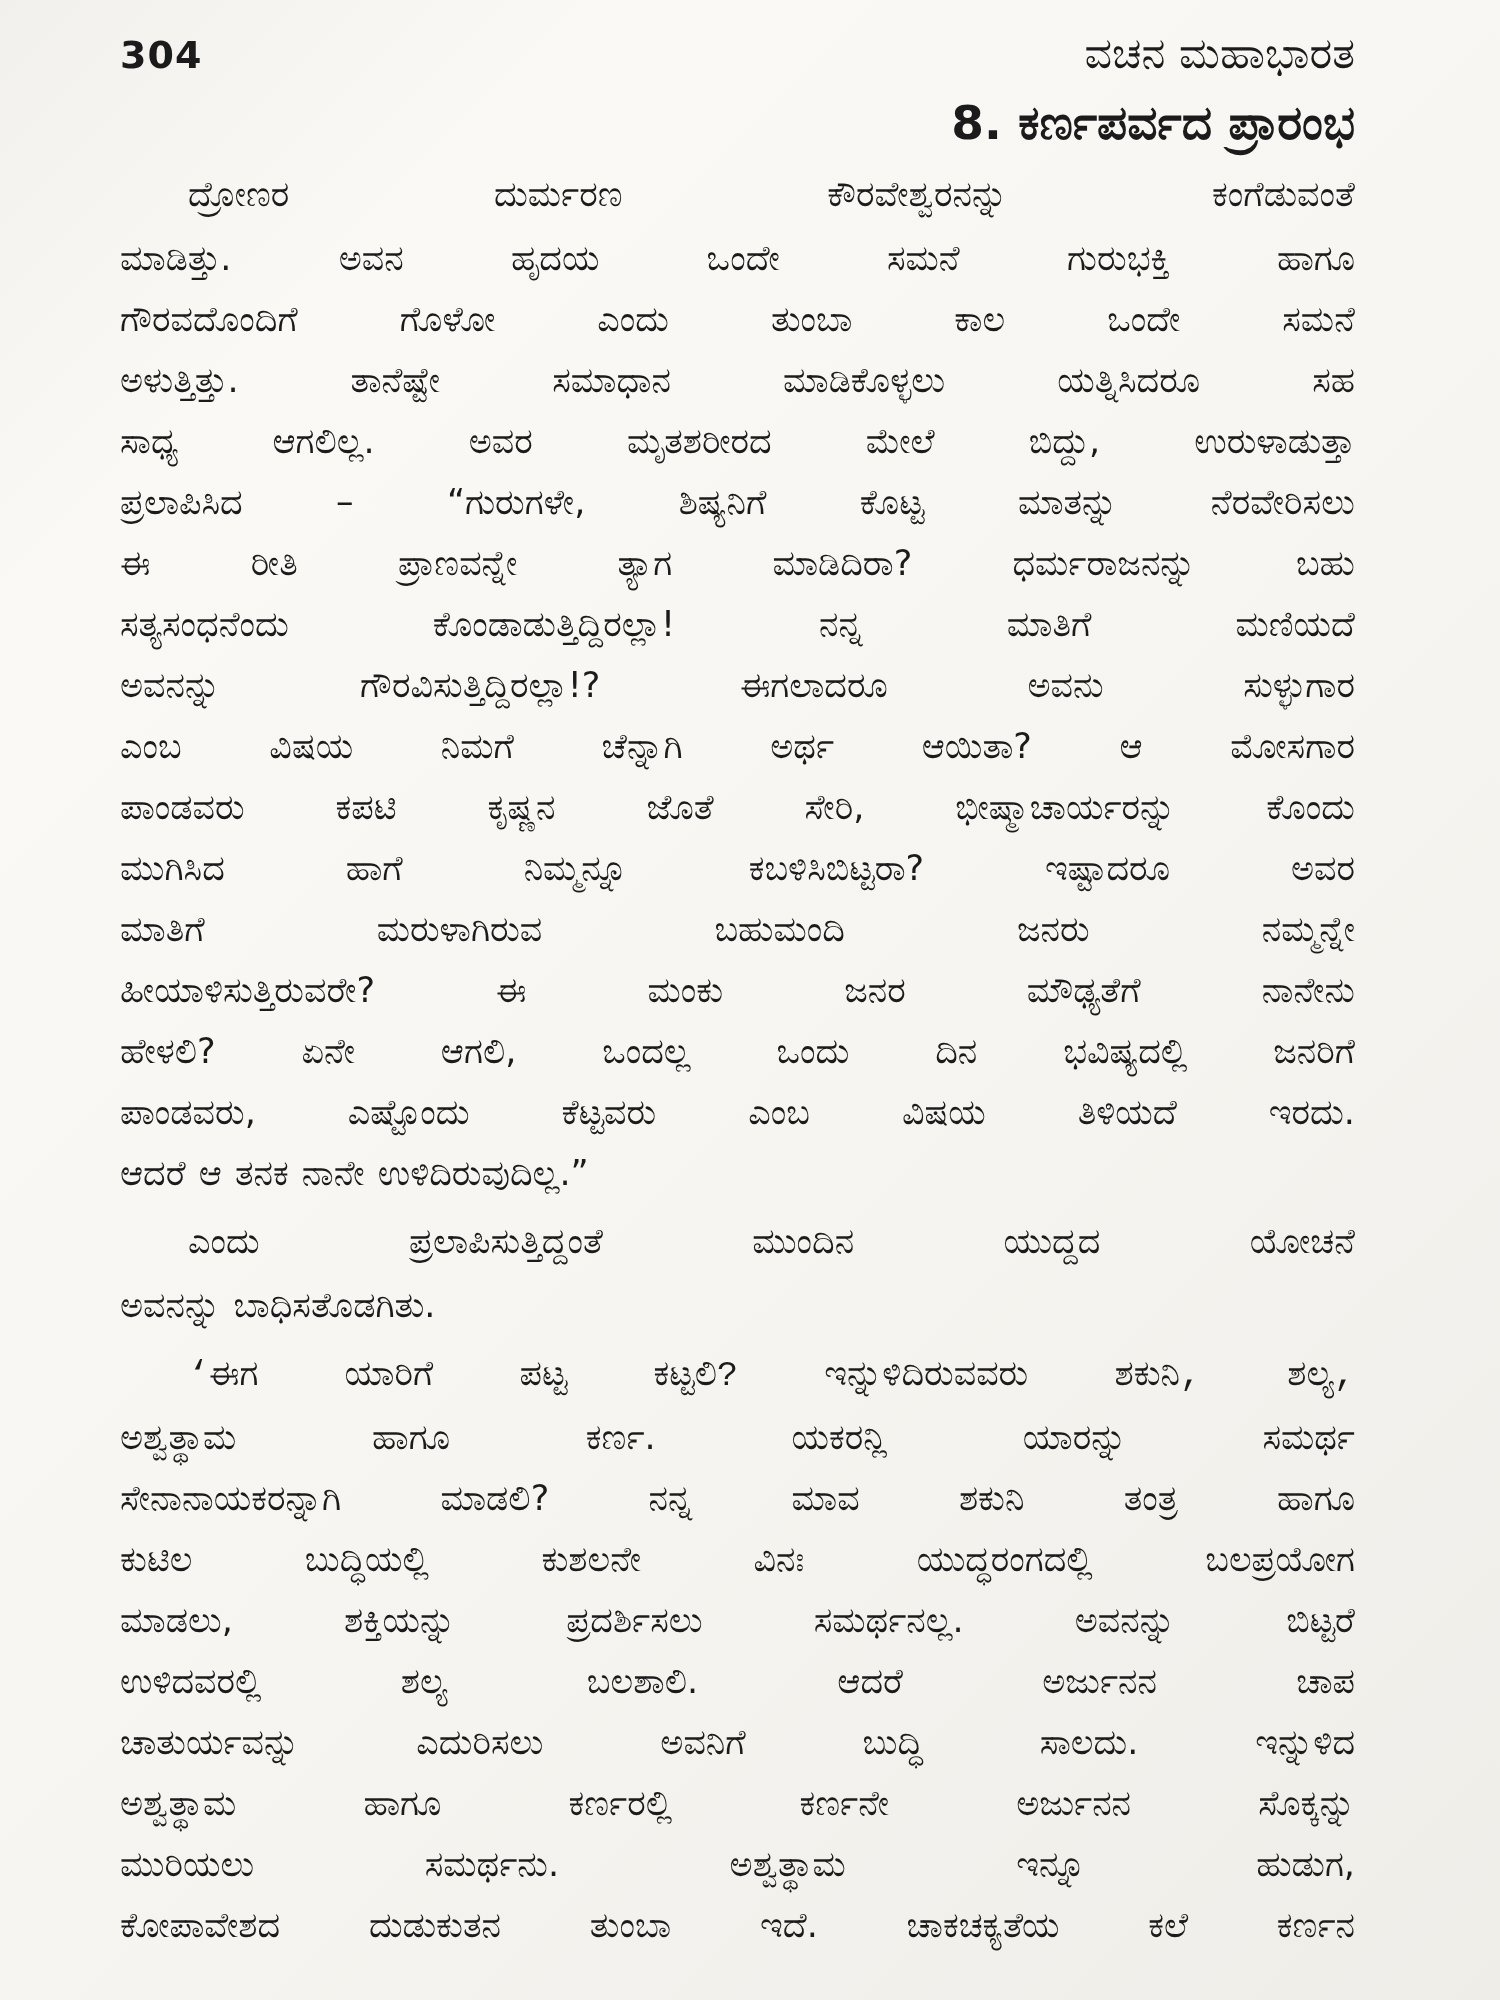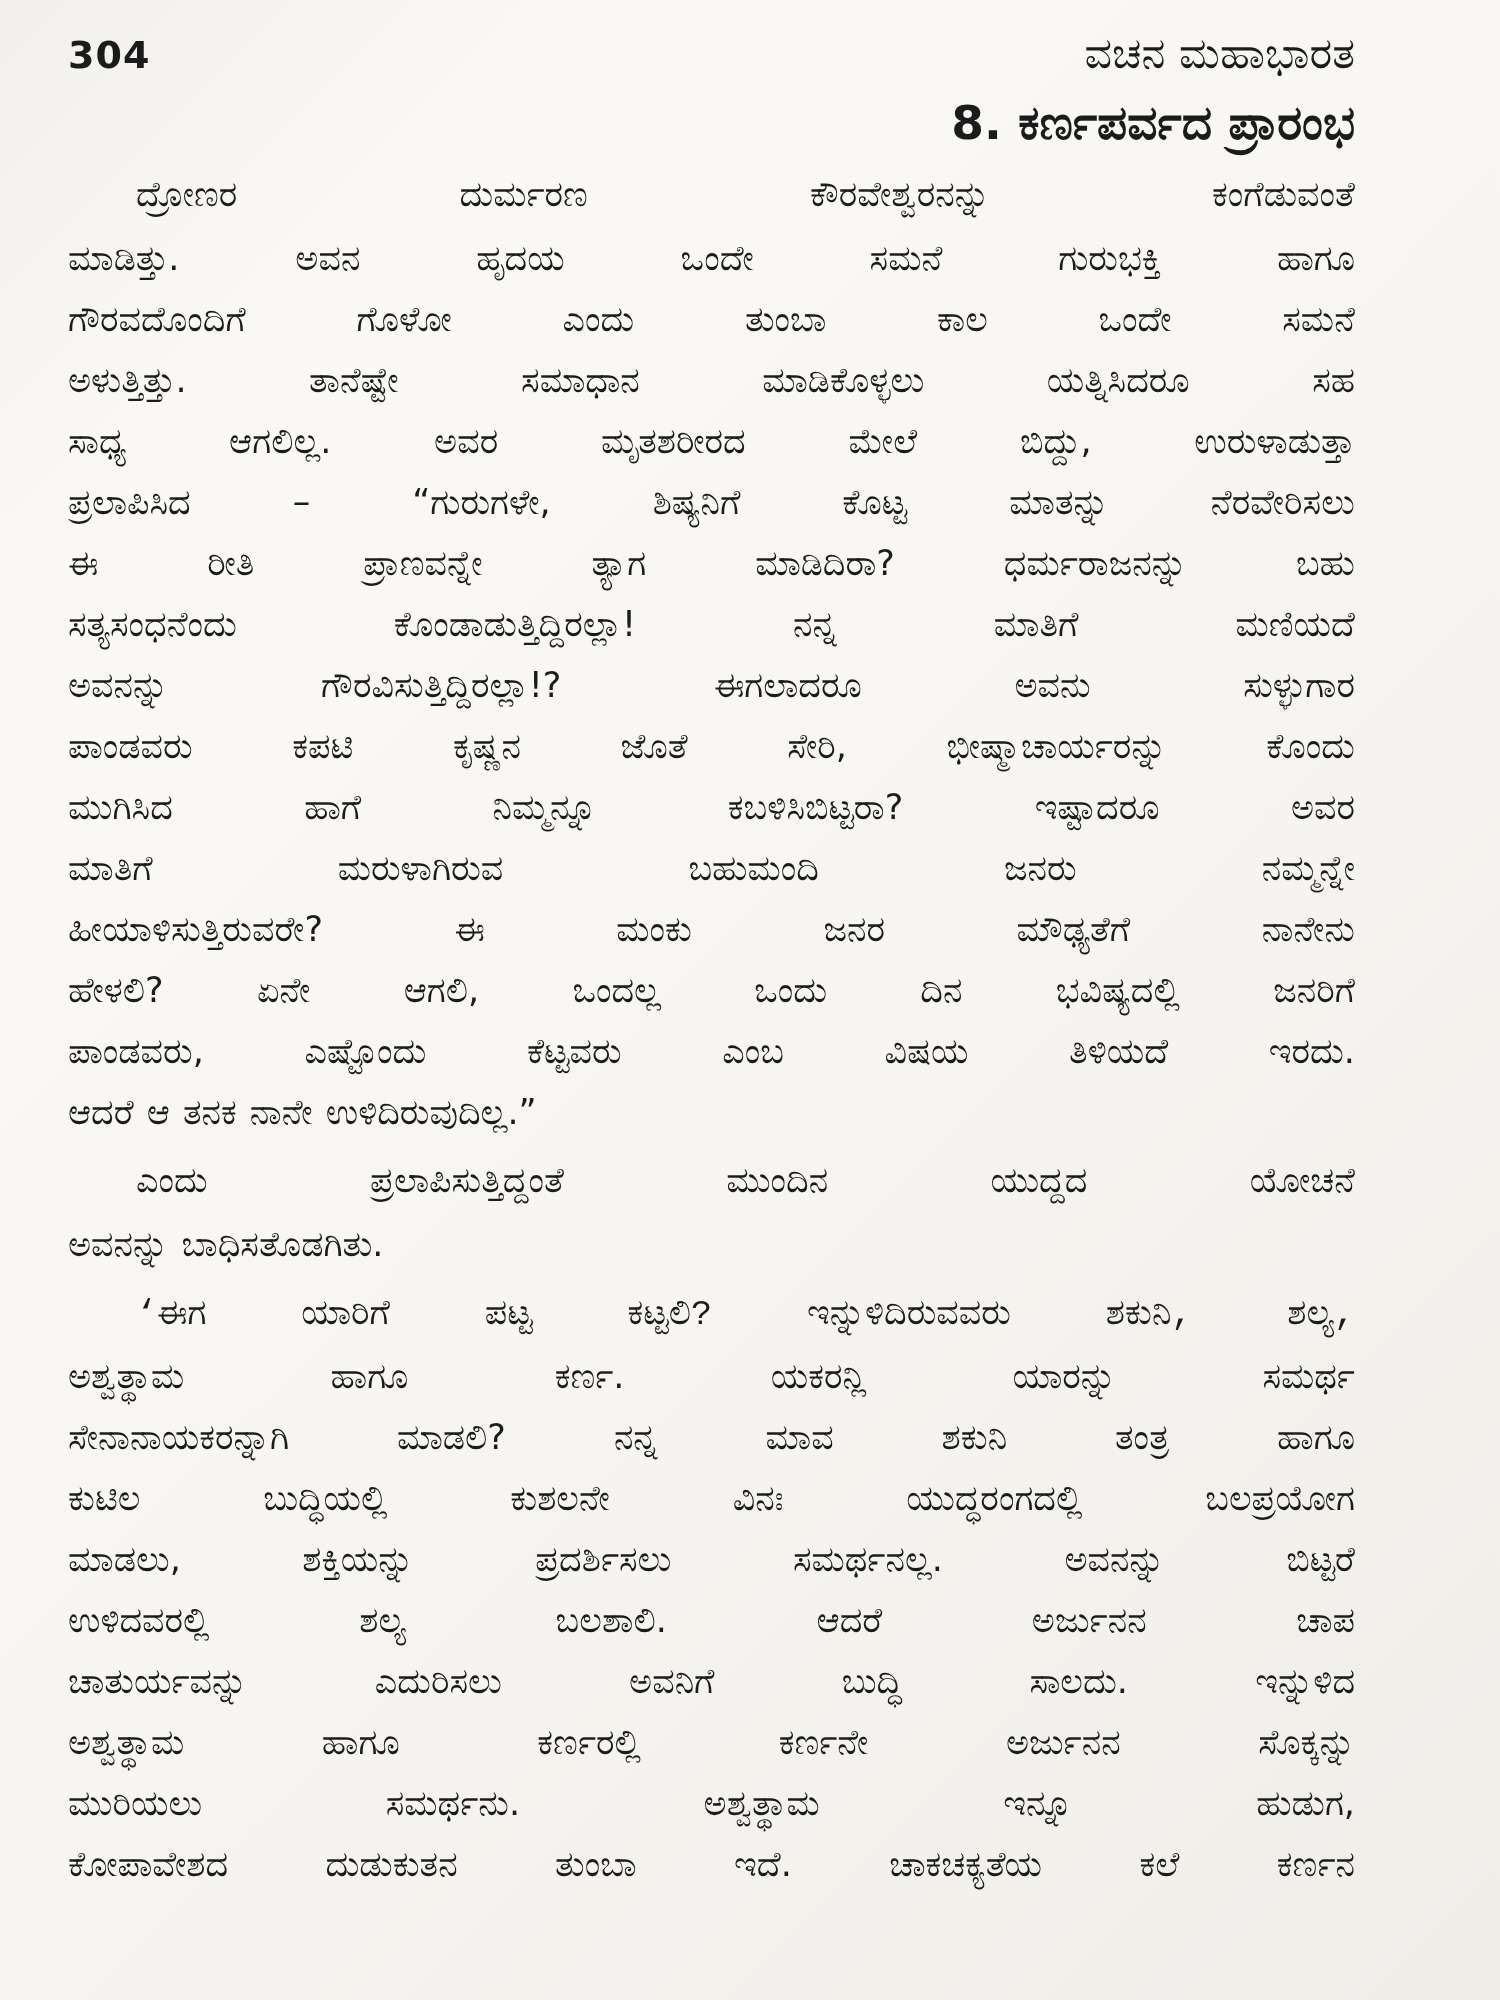--- a/index.html
+++ b/index.html
@@ -12,21 +12,21 @@
     background: linear-gradient(135deg, #f2f0ec 0%, #faf9f6 18%, #f7f5f1 55%, #efede8 100%);
     font-family: "DejaVu Sans", sans-serif;
     color: #1b1b1b;
     overflow: hidden;
   }
   .page {
     position: relative;
     width: 1500px;
     height: 2000px;
     box-sizing: border-box;
-    padding: 28px 145px 0 68px;
+    padding: 28px 145px 0 120px;
   }
   .running-header {
     display: flex;
     justify-content: space-between;
     align-items: baseline;
   }
   .page-number {
     font-size: 38px;
     font-weight: 700;
     letter-spacing: 1px;
@@ -79,20 +79,21 @@
       <div class="paragraph">
         <div class="line first">ದ್ರೋಣರ ದುರ್ಮರಣ ಕೌರವೇಶ್ವರನನ್ನು ಕಂಗೆಡುವಂತೆ</div>
         <div class="line">ಮಾಡಿತ್ತು. ಅವನ ಹೃದಯ ಒಂದೇ ಸಮನೆ ಗುರುಭಕ್ತಿ ಹಾಗೂ</div>
         <div class="line">ಗೌರವದೊಂದಿಗೆ ಗೊಳೋ ಎಂದು ತುಂಬಾ ಕಾಲ ಒಂದೇ ಸಮನೆ</div>
         <div class="line">ಅಳುತ್ತಿತ್ತು. ತಾನೆಷ್ಟೇ ಸಮಾಧಾನ ಮಾಡಿಕೊಳ್ಳಲು ಯತ್ನಿಸಿದರೂ ಸಹ</div>
         <div class="line">ಸಾಧ್ಯ ಆಗಲಿಲ್ಲ. ಅವರ ಮೃತಶರೀರದ ಮೇಲೆ ಬಿದ್ದು, ಉರುಳಾಡುತ್ತಾ</div>
         <div class="line">ಪ್ರಲಾಪಿಸಿದ – “ಗುರುಗಳೇ, ಶಿಷ್ಯನಿಗೆ ಕೊಟ್ಟ ಮಾತನ್ನು ನೆರವೇರಿಸಲು</div>
         <div class="line">ಈ ರೀತಿ ಪ್ರಾಣವನ್ನೇ ತ್ಯಾಗ ಮಾಡಿದಿರಾ? ಧರ್ಮರಾಜನನ್ನು ಬಹು</div>
         <div class="line">ಸತ್ಯಸಂಧನೆಂದು ಕೊಂಡಾಡುತ್ತಿದ್ದಿರಲ್ಲಾ! ನನ್ನ ಮಾತಿಗೆ ಮಣಿಯದೆ</div>
         <div class="line">ಅವನನ್ನು ಗೌರವಿಸುತ್ತಿದ್ದಿರಲ್ಲಾ!? ಈಗಲಾದರೂ ಅವನು ಸುಳ್ಳುಗಾರ</div>
+        <div class="line">ಎಂಬ ವಿಷಯ ನಿಮಗೆ ಚೆನ್ನಾಗಿ ಅರ್ಥ ಆಯಿತಾ? ಆ ಮೋಸಗಾರ</div>
         <div class="line">ಪಾಂಡವರು ಕಪಟಿ ಕೃಷ್ಣನ ಜೊತೆ ಸೇರಿ, ಭೀಷ್ಮಾಚಾರ್ಯರನ್ನು ಕೊಂದು</div>
         <div class="line">ಮುಗಿಸಿದ ಹಾಗೆ ನಿಮ್ಮನ್ನೂ ಕಬಳಿಸಿಬಿಟ್ಟರಾ? ಇಷ್ಟಾದರೂ ಅವರ</div>
         <div class="line">ಮಾತಿಗೆ ಮರುಳಾಗಿರುವ ಬಹುಮಂದಿ ಜನರು ನಮ್ಮನ್ನೇ</div>
         <div class="line">ಹೀಯಾಳಿಸುತ್ತಿರುವರೇ? ಈ ಮಂಕು ಜನರ ಮೌಢ್ಯತೆಗೆ ನಾನೇನು</div>
         <div class="line">ಹೇಳಲಿ? ಏನೇ ಆಗಲಿ, ಒಂದಲ್ಲ ಒಂದು ದಿನ ಭವಿಷ್ಯದಲ್ಲಿ ಜನರಿಗೆ</div>
         <div class="line">ಪಾಂಡವರು, ಎಷ್ಟೊಂದು ಕೆಟ್ಟವರು ಎಂಬ ವಿಷಯ ತಿಳಿಯದೆ ಇರದು.</div>
         <div class="line no-just">ಆದರೆ ಆ ತನಕ ನಾನೇ ಉಳಿದಿರುವುದಿಲ್ಲ.”</div>
       </div>
       <div class="paragraph">
         <div class="line first">ಎಂದು ಪ್ರಲಾಪಿಸುತ್ತಿದ್ದಂತೆ ಮುಂದಿನ ಯುದ್ದದ ಯೋಚನೆ</div>

